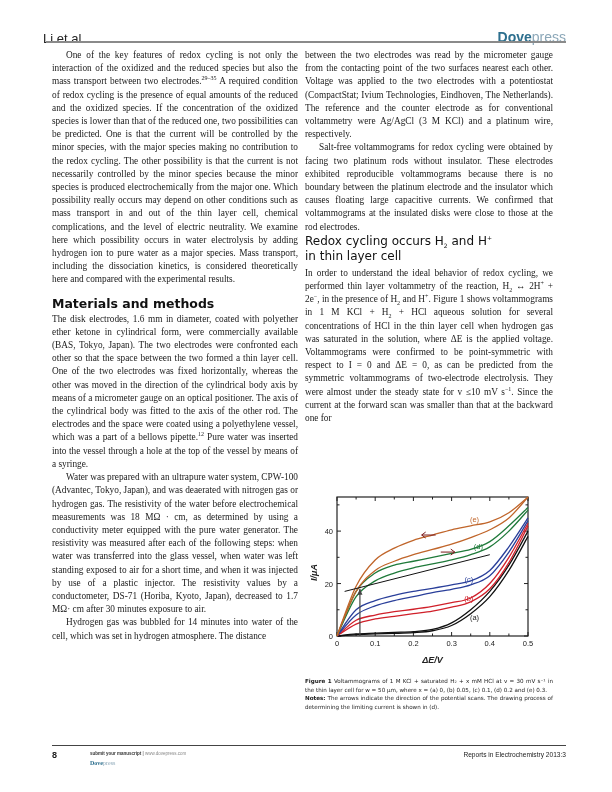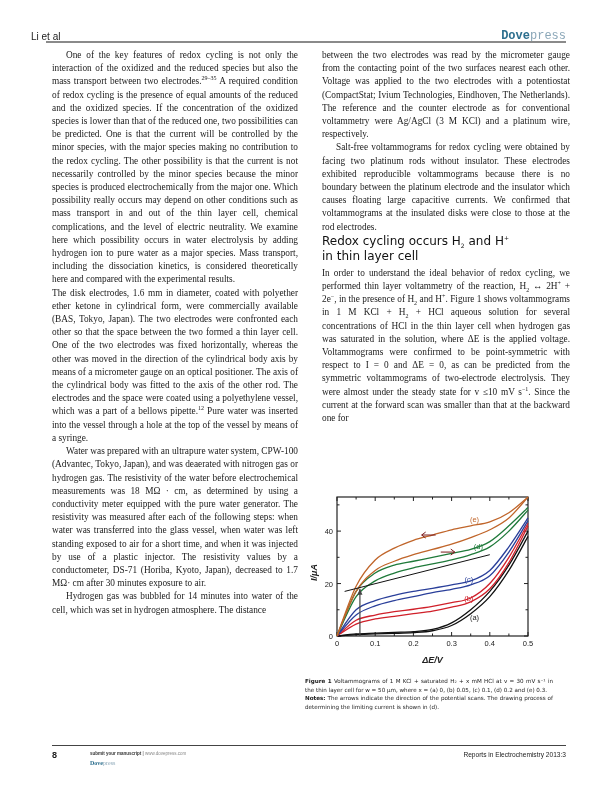--- a/index.html
+++ b/index.html
@@ -1,24 +1,24 @@
 <!DOCTYPE html>
 <html><head>
 <meta charset="utf-8">
 <style>
   html, body { margin:0; padding:0; background:#fff; }
   body { width:612px; height:792px; position:relative; overflow:hidden; font-family:"Liberation Serif", serif; color:#1a1a1a; }
-  .hdr-left { position:absolute; left:31px; top:31px; font-family:"Liberation Sans", sans-serif; font-size:10px; color:#222; }
-  .hdr-right { position:absolute; right:46px; top:29px; font-family:Liberation Mono, monospace; font-size:12px;margin-left:32px; }
+  .hdr-left { position:absolute; left:43px; top:31px; font-family:"Liberation Sans", sans-serif; font-size:13px; color:#222; }
+  .hdr-right { position:absolute; right:46px; top:29px; font-family:Liberation Sans, sans-serif; font-size:14px;margin-left:32px; }
   .dove { color:#2d6f8e; font-weight:bold; }
   .press { color:#8ba7b8; }
   .hdr-rule { position:absolute; left:46px; right:46px; top:41px; height:2px; background:#8a8a8a; }
   .col { position:absolute; top:49px; width:246px; font-size:9.3px; line-height:13.2px; text-align:justify; }
   .col-left { left:52px; }
-  .col-right { left:322px; width:248px; }
+  .col-right { left:305px; width:248px; }
   .col p { margin:0; }
   .indent { text-indent:14px; }
   h2 { font-family:"DejaVu Sans", sans-serif; font-weight:bold; font-size:12.5px; margin:9px 0 2px 0; line-height:15px; color:#111; }
   h3 { font-family:"DejaVu Sans", sans-serif; font-weight:normal; font-size:12px; margin:0 0 3px 0; line-height:15px; color:#111; }
   sup, sub { font-size:6px; line-height:0; }
   .figure { position:absolute; left:300px; top:490px; width:250px; height:185px; }
   .caption { position:absolute; left:305px; top:677px; width:248px; font-family:"DejaVu Sans", sans-serif; font-size:5.6px; line-height:8.5px; text-align:justify; color:#222; }
   .caption b { font-weight:bold; }
   .foot-rule { position:absolute; left:52px; right:46px; top:745px; height:1px; background:#444; }
   .page-no { position:absolute; left:52px; top:750px; font-family:"Liberation Sans", sans-serif; font-weight:bold; font-size:9px; }
@@ -30,20 +30,21 @@
 </style>
 </head>
 <body>
 
 <div class="hdr-left">Li et al</div>
 <div class="hdr-right"><span class="dove">Dove</span><span class="press">press</span></div>
 <div class="hdr-rule"></div>
 
 <div class="col col-left">
   <p class="indent"><span>One of the key features of redox cycling is not only the interaction of the oxidized and the reduced species but also the mass transport between two electrodes.</span><sup>29–35</sup><span> A required condition of redox cycling is the presence of equal amounts of the reduced and the oxidized species. If the concentration of the oxidized species is lower than that of the reduced one, two possibilities can be predicted. One is that the current will be controlled by the minor species, with the major species making no contribution to the redox cycling. The other possibility is that the current is not necessarily controlled by the minor species because the minor species is produced electrochemically from the major one. Which possibility really occurs may depend on other conditions such as mass transport in and out of the thin layer cell, chemical complications, and the level of electric neutrality. We examine here which possibility occurs in water electrolysis by adding hydrogen ion to pure water as a major species. Mass transport, including the dissociation kinetics, is considered theoretically here and compared with the experimental results.</span></p>
+  <h2>Materials and methods</h2>
   <p><span>The disk electrodes, 1.6 mm in diameter, coated with polyether ether ketone in cylindrical form, were commercially available (BAS, Tokyo, Japan). The two electrodes were confronted each other so that the space between the two formed a thin layer cell. One of the two electrodes was fixed horizontally, whereas the other was moved in the direction of the cylindrical body axis by means of a micrometer gauge on an optical positioner. The axis of the cylindrical body was fitted to the axis of the other rod. The electrodes and the space were coated using a polyethylene vessel, which was a part of a bellows pipette.</span><sup>12</sup><span> Pure water was inserted into the vessel through a hole at the top of the vessel by means of a syringe.</span></p>
   <p class="indent">Water was prepared with an ultrapure water system, CPW-100 (Advantec, Tokyo, Japan), and was deaerated with nitrogen gas or hydrogen gas. The resistivity of the water before electrochemical measurements was 18 MΩ · cm, as determined by using a conductivity meter equipped with the pure water generator. The resistivity was measured after each of the following steps: when water was transferred into the glass vessel, when water was left standing exposed to air for a short time, and when it was injected by use of a plastic injector. The resistivity values by a conductometer, DS-71 (Horiba, Kyoto, Japan), decreased to 1.7 MΩ· cm after 30 minutes exposure to air.</p>
   <p class="indent">Hydrogen gas was bubbled for 14 minutes into water of the cell, which was set in hydrogen atmosphere. The distance</p>
 </div>
 
 <div class="col col-right">
   <p>between the two electrodes was read by the micrometer gauge from the contacting point of the two surfaces nearest each other. Voltage was applied to the two electrodes with a potentiostat (CompactStat; Ivium Technologies, Eindhoven, The Netherlands). The reference and the counter electrode as for conventional voltammetry were Ag/AgCl (3 M KCl) and a platinum wire, respectively.</p>
   <p class="indent">Salt-free voltammograms for redox cycling were obtained by facing two platinum rods without insulator. These electrodes exhibited reproducible voltammograms because there is no boundary between the platinum electrode and the insulator which causes floating large capacitive currents. We confirmed that voltammograms at the insulated disks were close to those at the rod electrodes.</p>
   <h3><span>Redox cycling occurs H</span><sub>2</sub><span> and H</span><sup>+</sup><br><span>in thin layer cell</span></h3>
   <p><span>In order to understand the ideal behavior of redox cycling, we performed thin layer voltammetry of the reaction, H</span><sub>2</sub><span> ↔ 2H</span><sup>+</sup><span> + 2e</span><sup>−</sup><span>, in the presence of H</span><sub>2</sub><span> and H</span><sup>+</sup><span>. Figure 1 shows voltammograms in 1 M KCl + H</span><sub>2</sub><span> + HCl aqueous solution for several concentrations of HCl in the thin layer cell when hydrogen gas was saturated in the solution, where ΔE is the applied voltage. Voltammograms were confirmed to be point-symmetric with respect to I = 0 and ΔE = 0, as can be predicted from the symmetric voltammograms of two-electrode electrolysis. They were almost under the steady state for v ≤10 mV s</span><sup>−1</sup><span>. Since the current at the forward scan was smaller than that at the backward one for</span></p>

